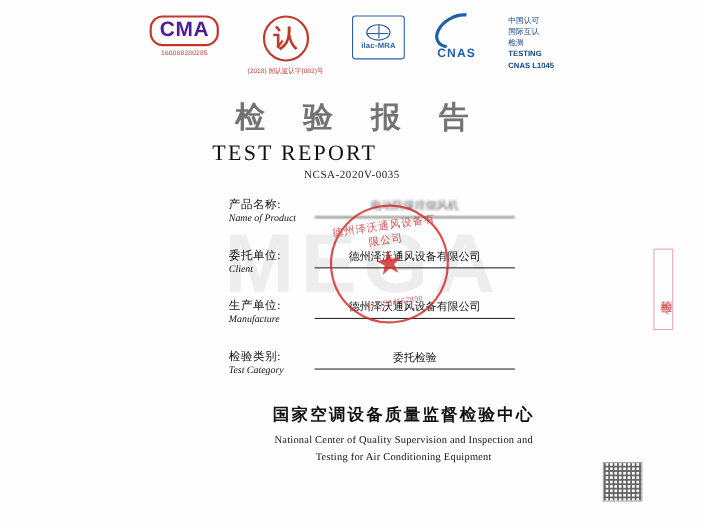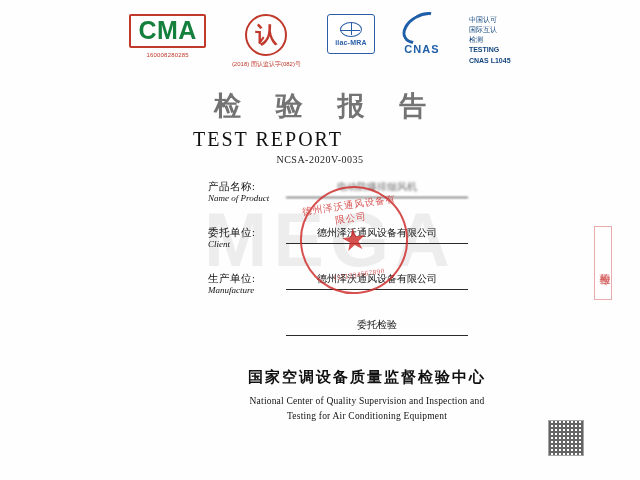--- a/index.html
+++ b/index.html
@@ -35,28 +35,28 @@
   }
   .logo-block {
     display: flex;
     flex-direction: column;
     align-items: center;
   }
 
   
   .cma-mark {
     border: 2px solid #c0392b;
-    color: #15803d;
-    font-family: "Liberation Sans", sans-serif;
-    font-weight: bold;
-    font-size: 25px;
+    color: #4c1d95;
+    font-family: "Liberation Sans", sans-serif;
+    font-weight: bold;
+    font-size: 19px;
     letter-spacing: 0.5px;
     padding: 2px 7px 3px 7px;
     line-height: 1;
-    border-radius: 2px;
+    border-radius: 12px;
   }
   .cma-num {
     color: #c0392b;
     font-family: "Liberation Sans", sans-serif;
     font-size: 6px;
     margin-top: 4px;
     letter-spacing: 0.2px;
   }
 
   
@@ -443,20 +443,24 @@
 
     <div class="field-row">
       <div class="field-label">
         <div class="label-cn">生产单位:</div>
         <div class="label-en">Manufacture</div>
       </div>
       <div class="field-value">德州泽沃通风设备有限公司</div>
     </div>
 
     <div class="field-row">
+      <div class="field-label">
+        <div class="label-cn">检验类别:</div>
+        <div class="label-en">Test Category</div>
+      </div>
       <div class="field-value">委托检验</div>
     </div>
 
   </div>
 
   <div class="seal">
     <div class="seal-text">
       <div class="seal-top">德州泽沃通风设备有限公司</div>
       <div class="seal-bottom">1371234567890</div>
     </div>

